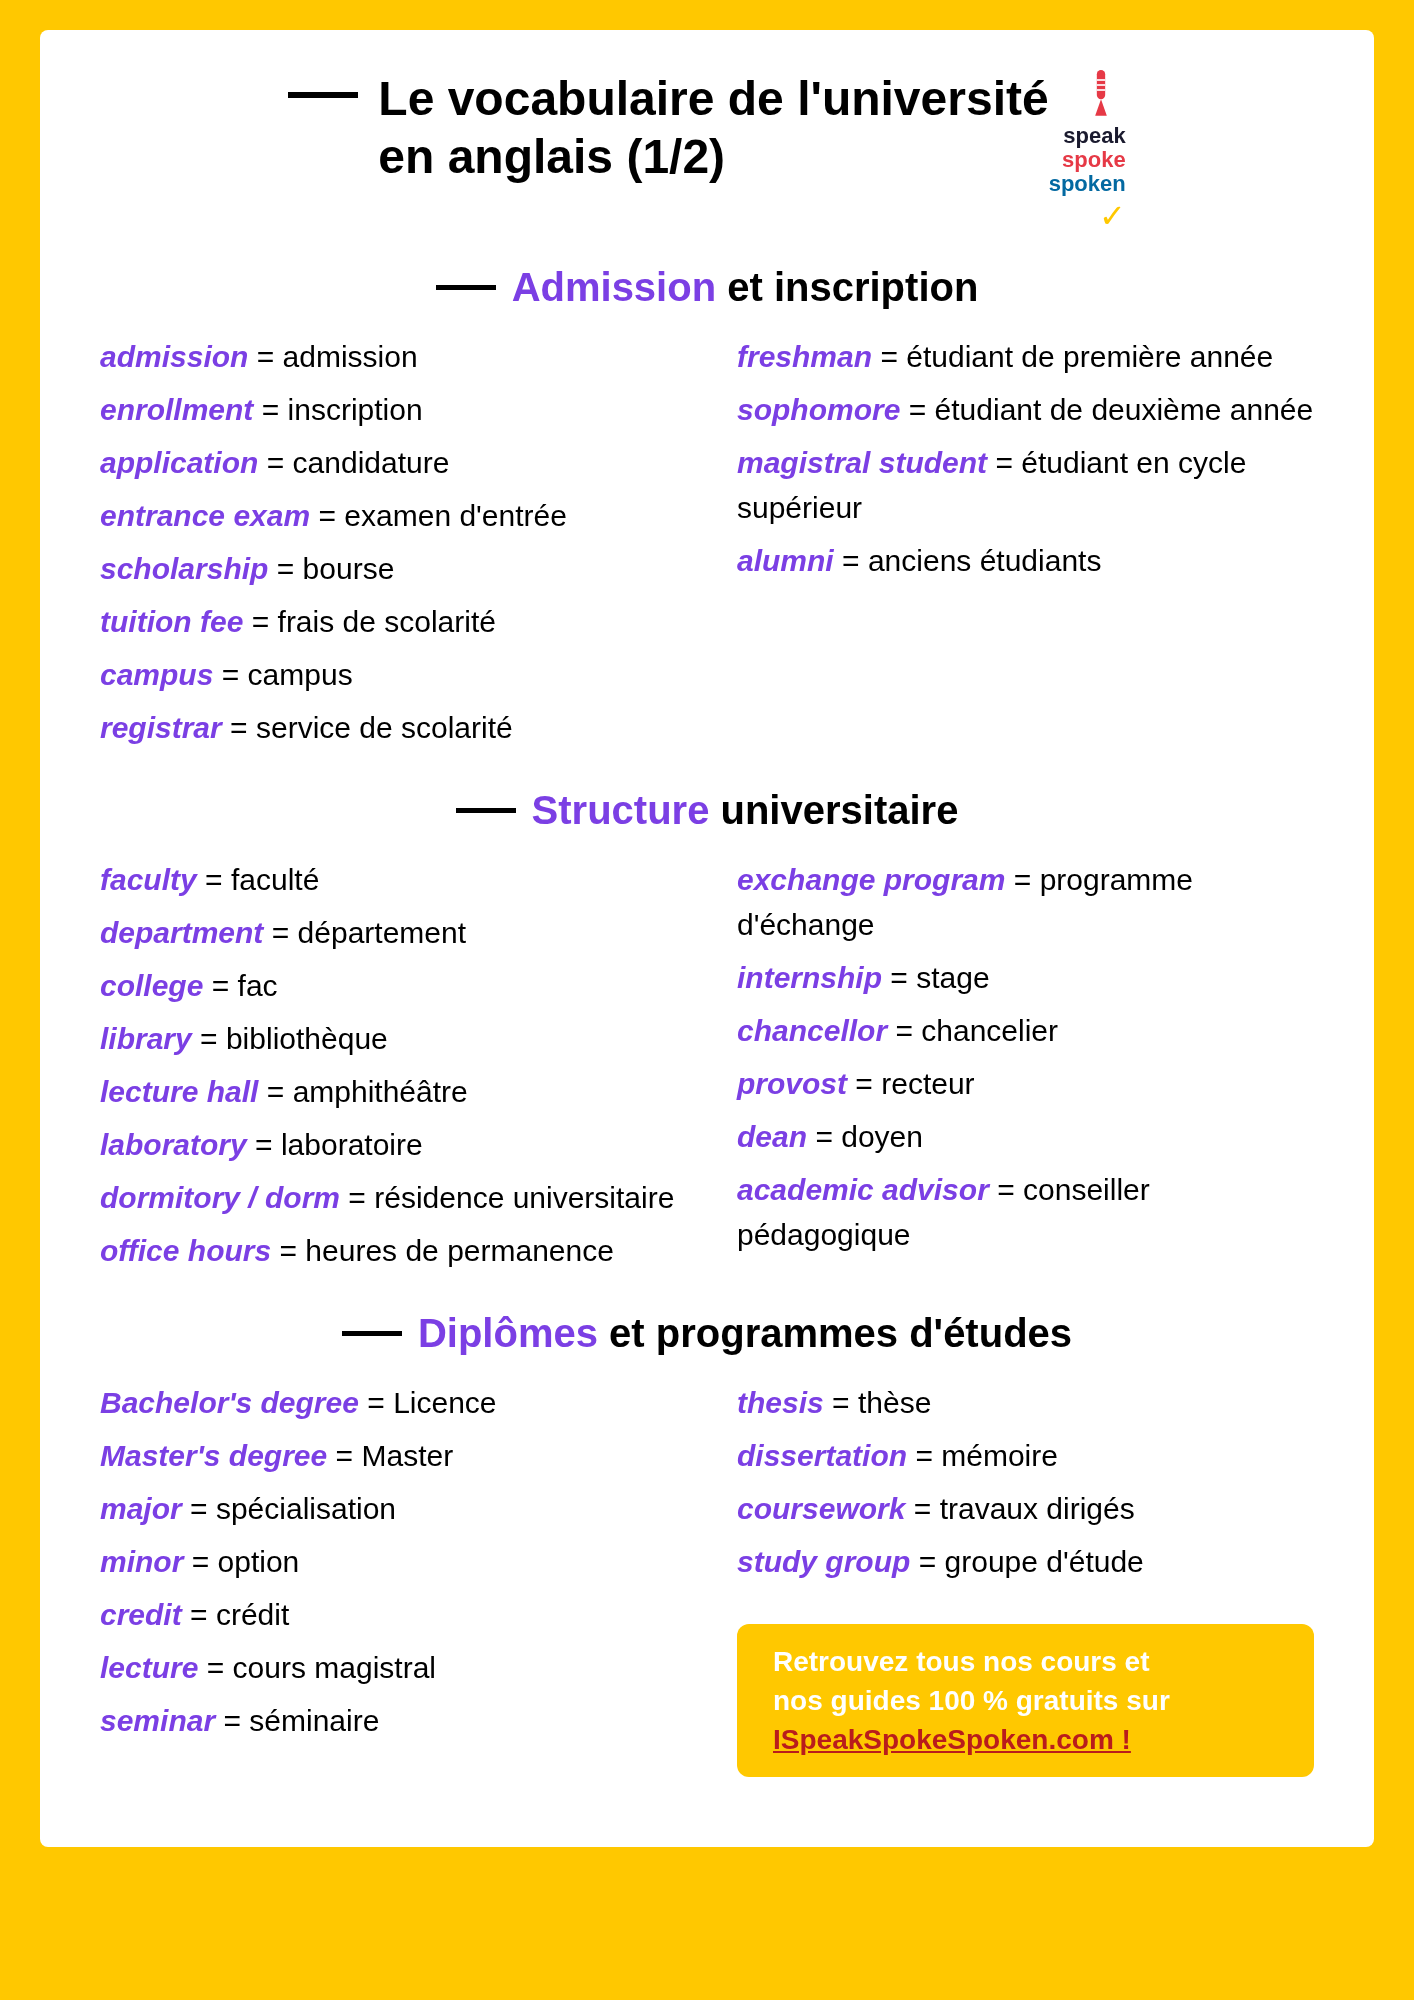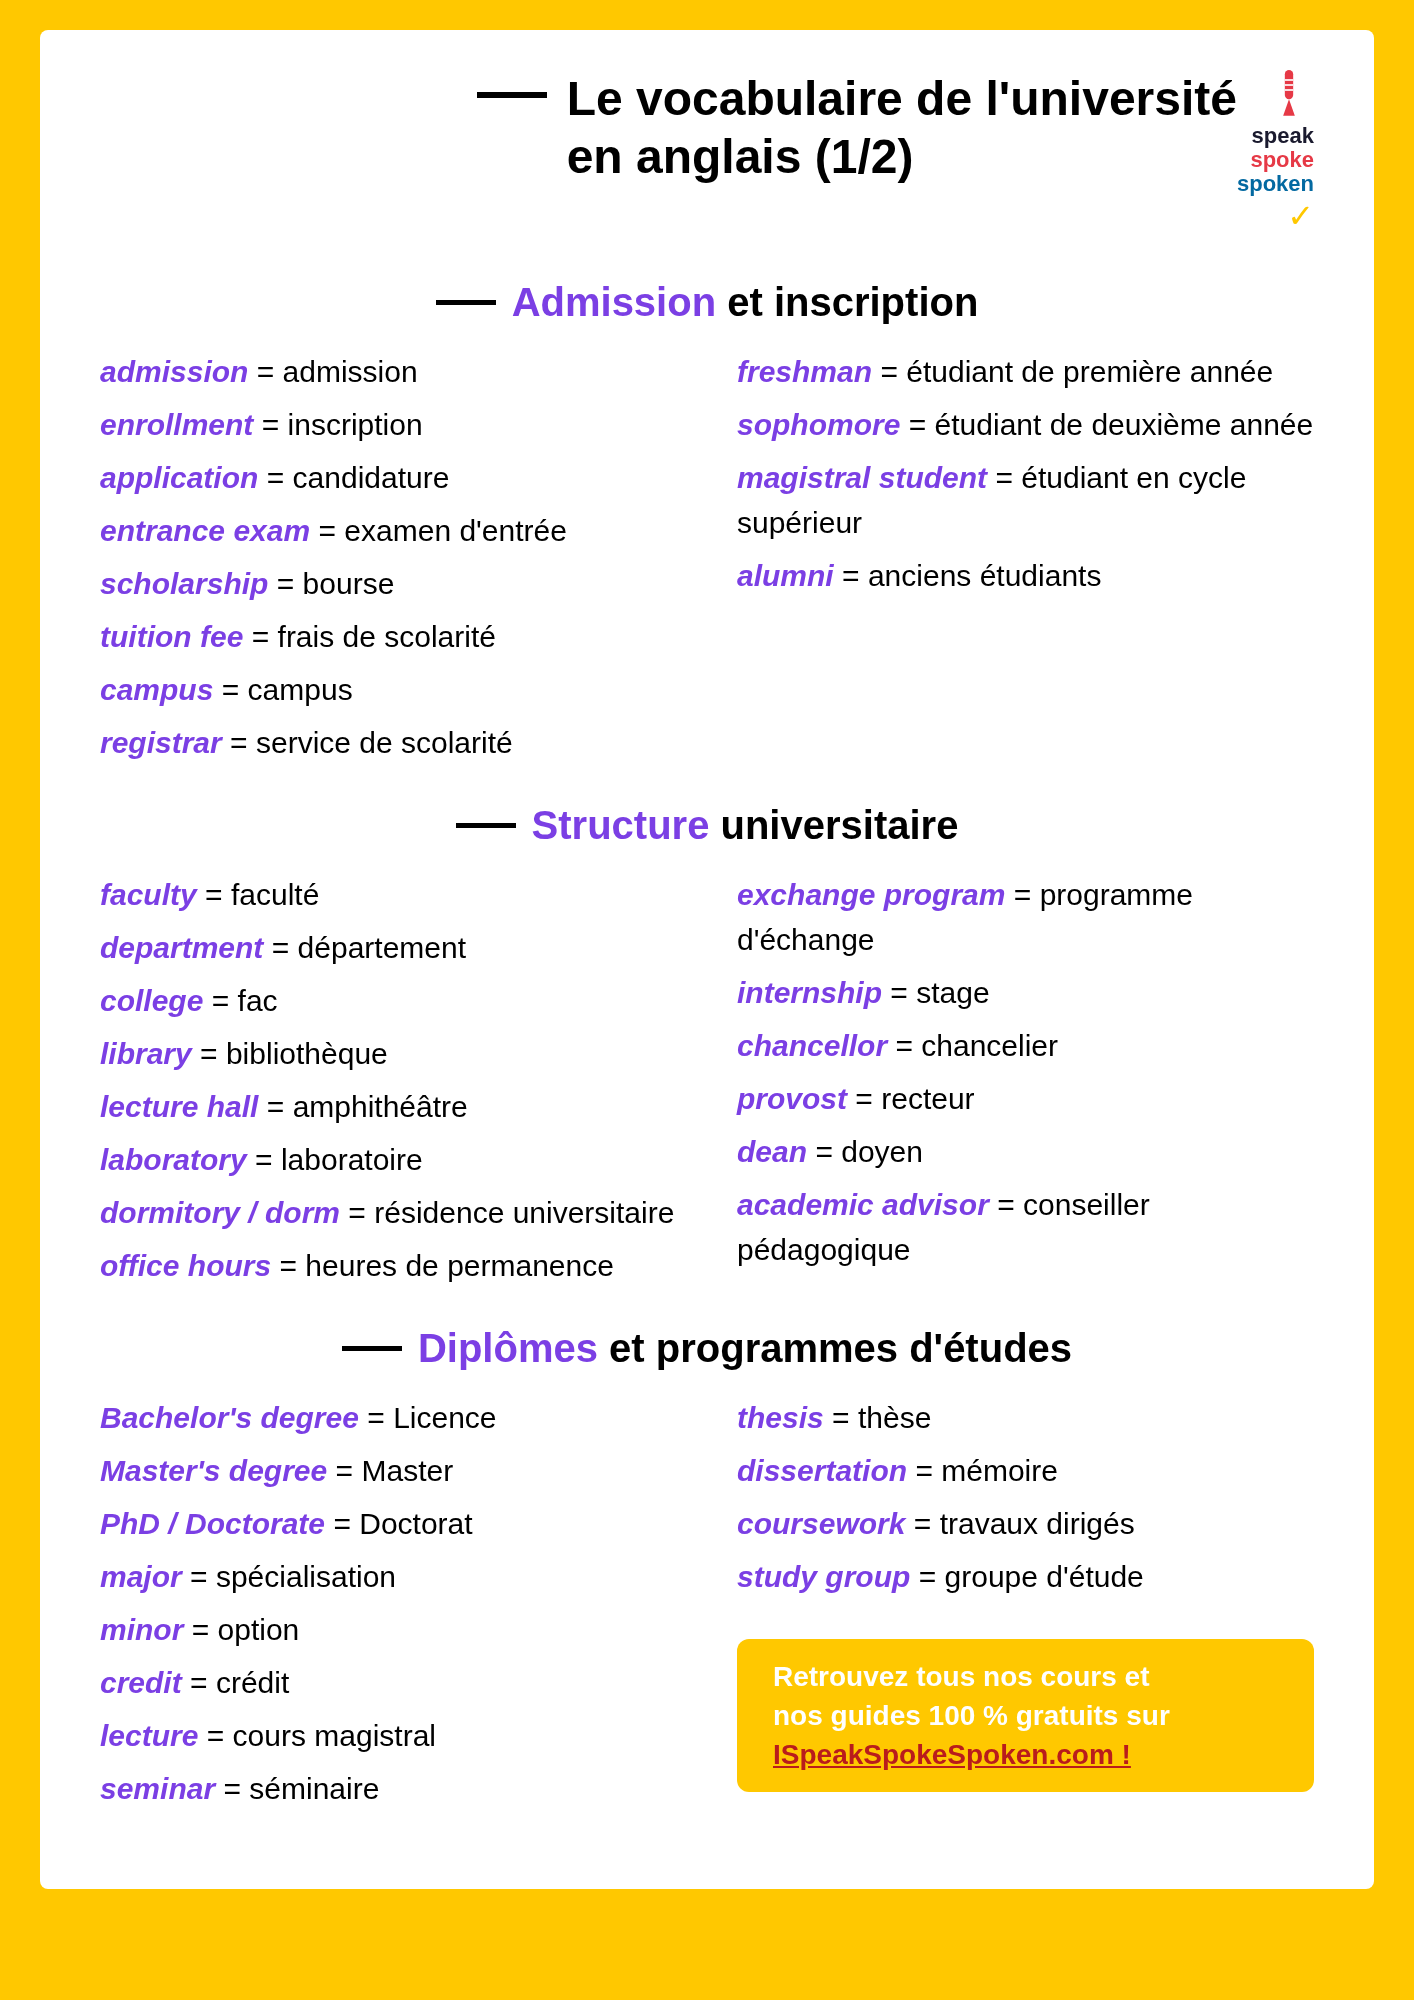--- a/index.html
+++ b/index.html
@@ -17,22 +17,22 @@
       margin: 30px 40px;
       padding: 40px 60px 60px 60px;
       border-radius: 8px;
       position: relative;
     }
 
     
     .header {
       display: flex;
       align-items: flex-start;
-      justify-content: flex-end;
-      margin-bottom: 45px;
+      justify-content: center;
+      margin-bottom: 30px;
     }
 
     .title-block {
       display: flex;
       align-items: flex-start;
       gap: 20px;
     }
 
     .title-line {
       width: 70px;
@@ -307,23 +307,20 @@
 
   <div class="two-col clearfix">
     <div>
       <div class="vocab-item">
         <span class="term">Bachelor's degree</span> <span class="eq">=</span> <span class="def">Licence</span>
       </div>
       <div class="vocab-item">
         <span class="term">Master's degree</span> <span class="eq">=</span> <span class="def">Master</span>
       </div>
       <div class="vocab-item">
-        <span class="term">PhD / Doctorate</span> <span class="eq">=</span> <span class="def">Doctorat</span>
-      </div>
-      <div class="vocab-item">
         <span class="term">major</span> <span class="eq">=</span> <span class="def">spécialisation</span>
       </div>
       <div class="vocab-item">
         <span class="term">minor</span> <span class="eq">=</span> <span class="def">option</span>
       </div>
       <div class="vocab-item">
         <span class="term">credit</span> <span class="eq">=</span> <span class="def">crédit</span>
       </div>
       <div class="vocab-item">
         <span class="term">lecture</span> <span class="eq">=</span> <span class="def">cours magistral</span>

